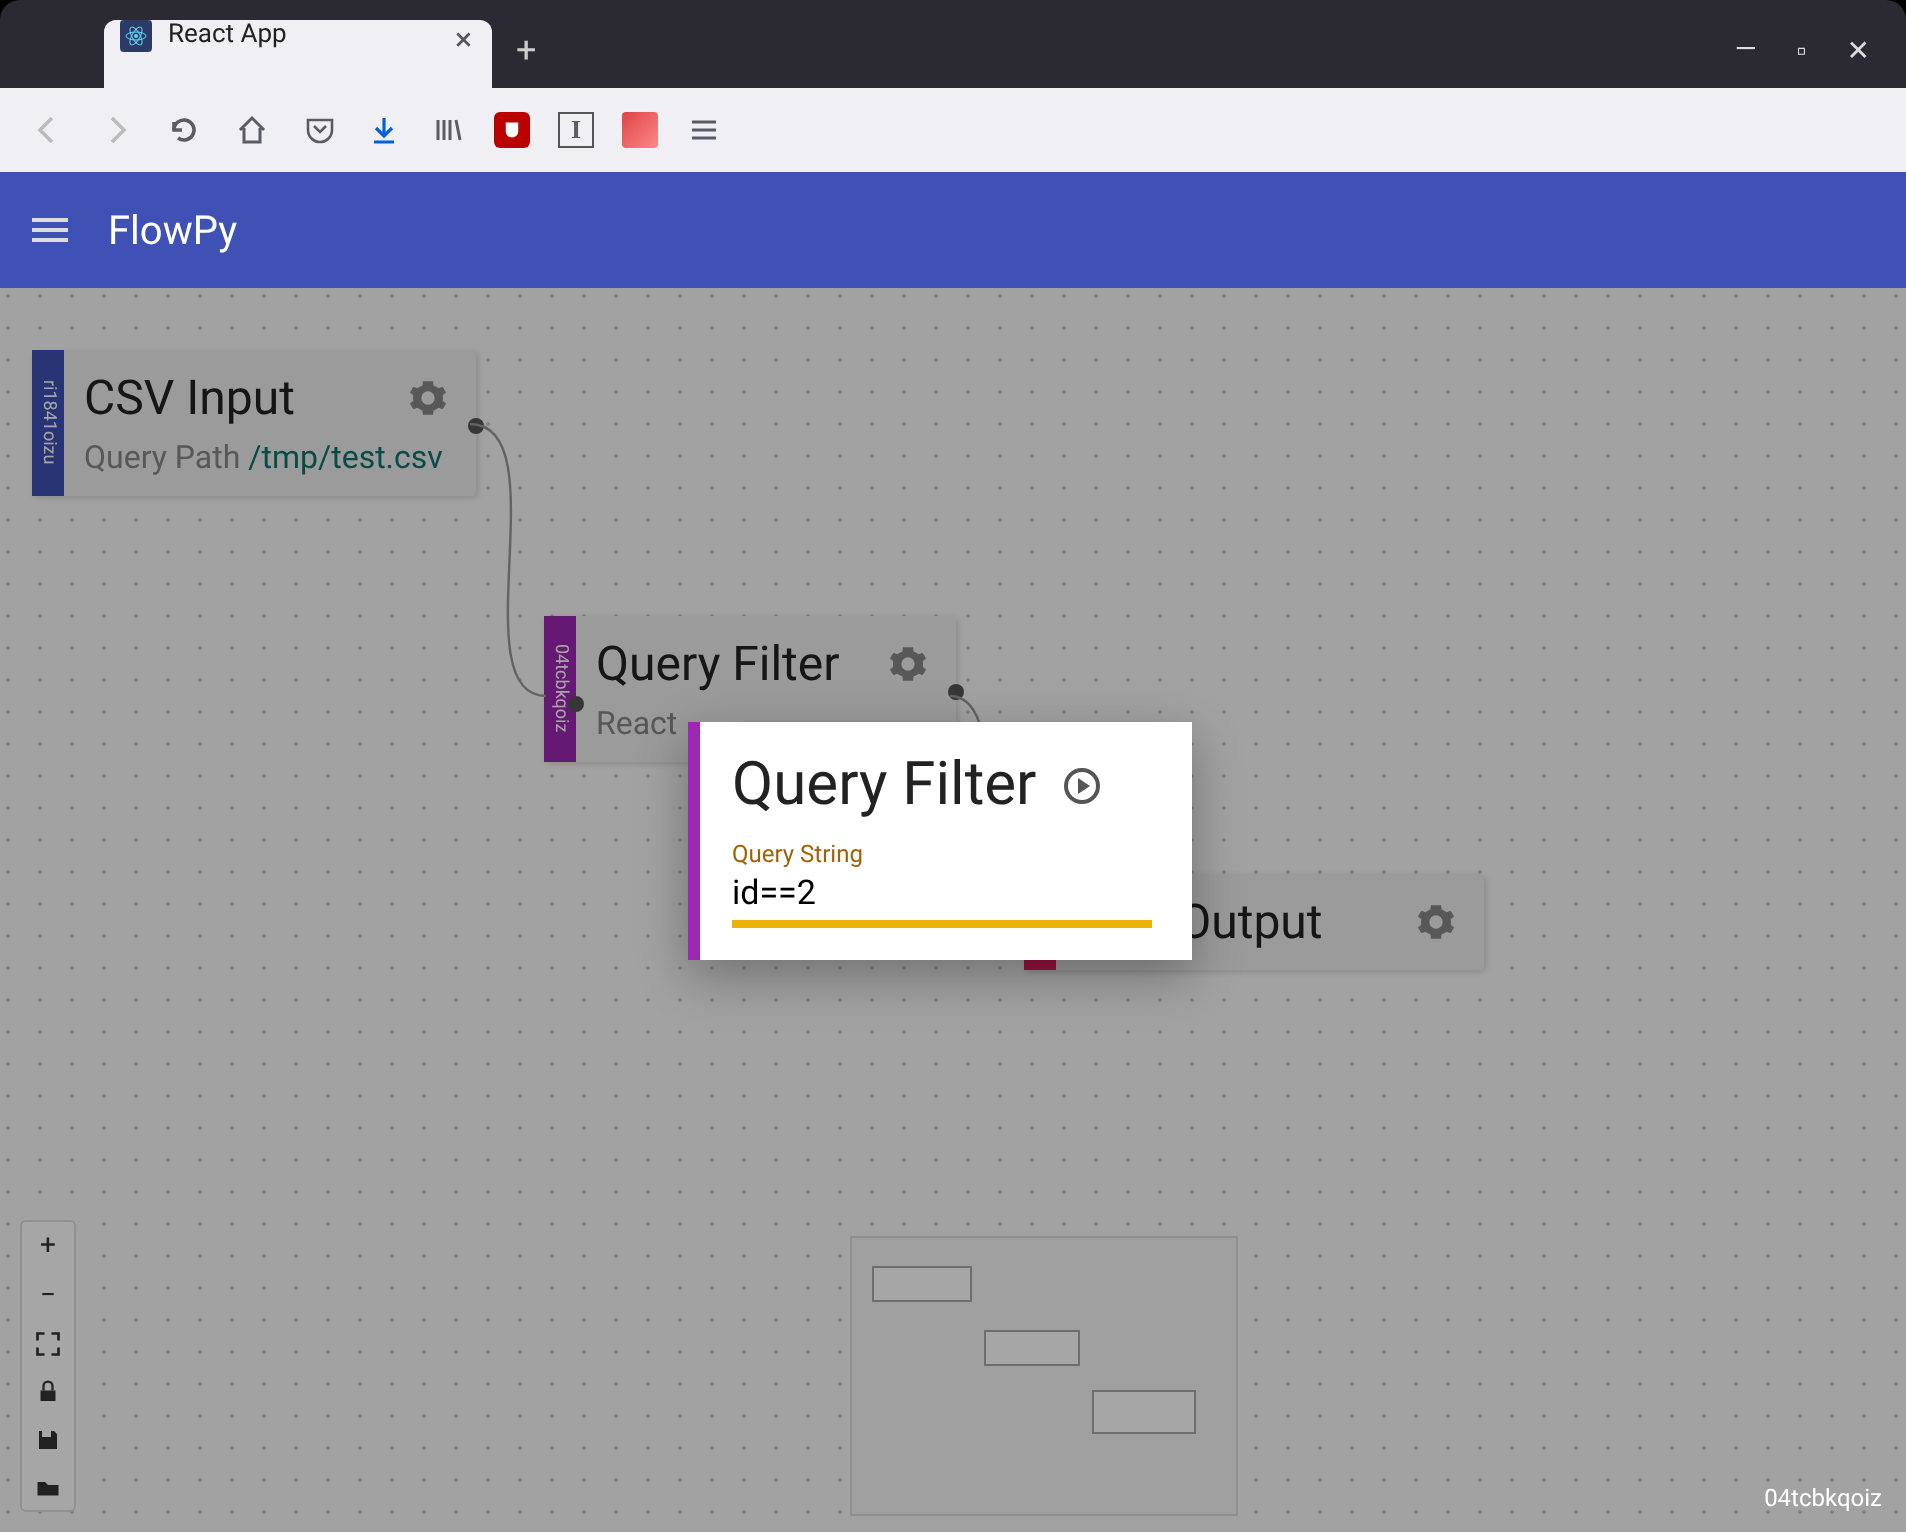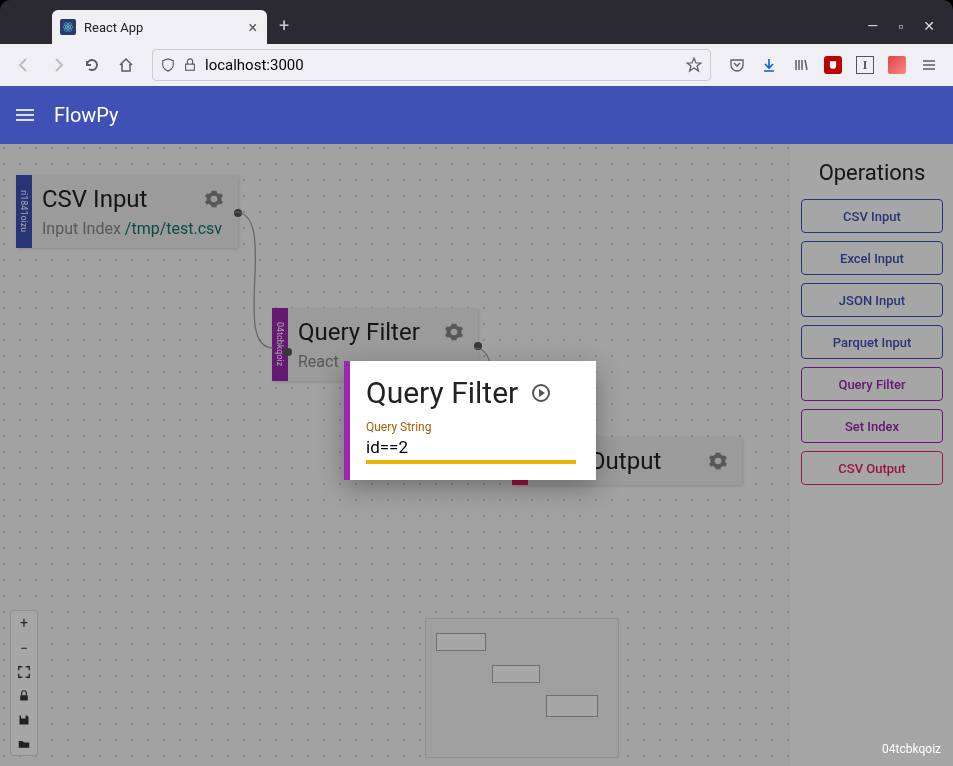--- a/index.html
+++ b/index.html
@@ -1,21 +1,21 @@
 <!DOCTYPE html>
 <html><head>
 <meta charset="utf-8">
 <style>
 * { margin: 0; padding: 0; box-sizing: border-box; font-family: -apple-system, BlinkMacSystemFont, "Segoe UI", Roboto, sans-serif; }
 body { width: 953px; height: 766px; background: #000; overflow: hidden; }
 
 
 .browser-window { width: 953px; height: 766px; background: #000; border-radius: 10px; display: flex; flex-direction: column; }
 .titlebar { height: 44px; background: #2b2a33; display: flex; align-items: flex-end; border-radius: 10px 10px 0 0;}
-.tab { background: #f0f0f4; height: 34px; width: 215px; margin-left: 52px; border-radius: 6px 6px 0 0; display: flex; align-items: center; padding: 0 8px; gap: 8px; }
+.tab { background: #f0f0f4; height: 34px; width: 194px; margin-left: 52px; border-radius: 6px 6px 0 0; display: flex; padding: 0 8px; gap: 8px; }
 .tab-icon { width: 16px; height: 16px; background: #2b3a67; border-radius: 2px; display:flex; align-items:center; justify-content:center;}
 .tab-icon svg { width:12px; height:12px; }
 .tab-title { flex: 1; font-size: 13px; color: #222; }
 .tab-close { color: #555; font-size: 16px; cursor: pointer; padding: 0 2px;}
 .newtab { color: #ccc; margin-left: 12px; margin-bottom: 8px; font-size: 18px; cursor:pointer;}
 .window-controls { margin-left: auto; display: flex; gap: 20px; padding: 0 18px 10px 0; color: #ddd; }
 .window-controls span { cursor:pointer; font-size: 14px;}
 
 .toolbar { height: 42px; background: #f0f0f4; display: flex; align-items: center; padding: 0 10px; gap: 6px; }
 .tb-btn { width: 28px; height: 28px; display: flex; align-items: center; justify-content: center; color: #5b5b66; cursor: pointer; border-radius:4px;}
@@ -137,39 +137,20 @@
         <svg width="16" height="16" viewBox="0 0 16 16">
           <path d="M3 8 A5 5 0 1 1 5 12" stroke="currentColor" fill="none" stroke-width="1.8"></path>
           <path d="M3 4 L3 8 L7 8" stroke="currentColor" fill="none" stroke-width="1.8"></path>
         </svg>
       </div>
     <div class="tb-btn">
         <svg width="16" height="16" viewBox="0 0 16 16">
           <path d="M2 8 L8 2 L14 8 M4 7 V14 H12 V7" stroke="currentColor" fill="none" stroke-width="1.5"></path>
         </svg>
       </div>
-    <div class="urlbar">
-      <span class="shield">
-          <svg width="14" height="14" viewBox="0 0 16 16">
-            <path d="M8 1 L14 3 V8 C14 12 8 15 8 15 C8 15 2 12 2 8 V3 Z" stroke="currentColor" fill="none" stroke-width="1.3"></path>
-          </svg>
-        </span>
-      <span class="lock">
-          <svg width="14" height="14" viewBox="0 0 16 16">
-            <rect x="3" y="7" width="10" height="7" stroke="currentColor" fill="none" stroke-width="1.3"></rect>
-            <path d="M5 7 V4 A3 3 0 0 1 11 4 V7" stroke="currentColor" fill="none" stroke-width="1.3"></path>
-          </svg>
-        </span>
-      <span class="urlbar-text"><span class="host">localhost:3000</span></span>
-      <span class="star">
-          <svg width="16" height="16" viewBox="0 0 16 16">
-            <path d="M8 1 L10 6 L15 6 L11 9 L12.5 14 L8 11 L3.5 14 L5 9 L1 6 L6 6 Z" stroke="currentColor" fill="none" stroke-width="1.2"></path>
-          </svg>
-        </span>
-    </div>
     <div class="tb-icons">
       <div>
           <svg width="16" height="16" viewBox="0 0 16 16">
             <path d="M2 3 H14 V8 A6 6 0 0 1 2 8 Z M5 6 L8 9 L11 6" stroke="currentColor" fill="none" stroke-width="1.3"></path>
           </svg>
         </div>
       <div style="color:#0060df">
           <svg width="16" height="16" viewBox="0 0 16 16">
             <path d="M8 2 V10 M4 7 L8 11 L12 7 M3 14 H13" stroke="currentColor" fill="none" stroke-width="1.6"></path>
           </svg>
@@ -225,21 +206,21 @@
           <div class="node-body">
             <div class="node-title-row">
               <span class="node-title">CSV Input</span>
               <span class="gear">
                   <svg width="20" height="20" viewBox="0 0 24 24">
                     <path fill="currentColor" d="M12 8a4 4 0 1 0 0 8 4 4 0 0 0 0-8zm9 4c0 .6-.1 1.1-.2 1.7l2 1.6-2 3.4-2.4-.8c-.9.7-1.9 1.2-3 1.5L15 22H9l-.4-2.6c-1.1-.3-2.1-.8-3-1.5l-2.4.8-2-3.4 2-1.6C3.1 13.1 3 12.6 3 12s.1-1.1.2-1.7l-2-1.6 2-3.4 2.4.8c.9-.7 1.9-1.2 3-1.5L9 2h6l.4 2.6c1.1.3 2.1.8 3 1.5l2.4-.8 2 3.4-2 1.6c.1.6.2 1.1.2 1.7z"></path>
                   </svg>
                 </span>
             </div>
             <div class="node-field">
-              <span>Input Index</span>
+              <span>Query Path</span>
               <span class="val">/tmp/test.csv</span>
             </div>
             <div class="port" style="right:-4px; top:34px;"></div>
           </div>
         </div>
 
         <div class="node" style="left:272px; top:164px; width:206px;">
           <div class="node-handle handle-purple">04tcbkqoiz</div>
           <div class="node-body">
             <div class="node-title-row">
@@ -299,30 +280,20 @@
             </div>
         </div>
 
         <div class="minimap">
           <div class="mm-rect" style="left:10px; top:14px; width:50px; height:18px;"></div>
           <div class="mm-rect" style="left:66px; top:46px; width:48px; height:18px;"></div>
           <div class="mm-rect" style="left:120px; top:76px; width:52px; height:22px;"></div>
         </div>
       </div>
 
-      <div class="ops">
-        <h2>Operations</h2>
-        <button class="op-btn op-blue">CSV Input</button>
-        <button class="op-btn op-blue">Excel Input</button>
-        <button class="op-btn op-blue">JSON Input</button>
-        <button class="op-btn op-blue">Parquet Input</button>
-        <button class="op-btn op-purple">Query Filter</button>
-        <button class="op-btn op-purple">Set Index</button>
-        <button class="op-btn op-pink">CSV Output</button>
-      </div>
 
       <div class="dim-overlay"></div>
 
       <div class="popup" style="left:344px; top:217px;">
         <div class="popup-strip"></div>
         <div class="popup-body">
           <div class="popup-title-row">
             <span class="popup-title">Query Filter</span>
             <span class="play"></span>
           </div>

